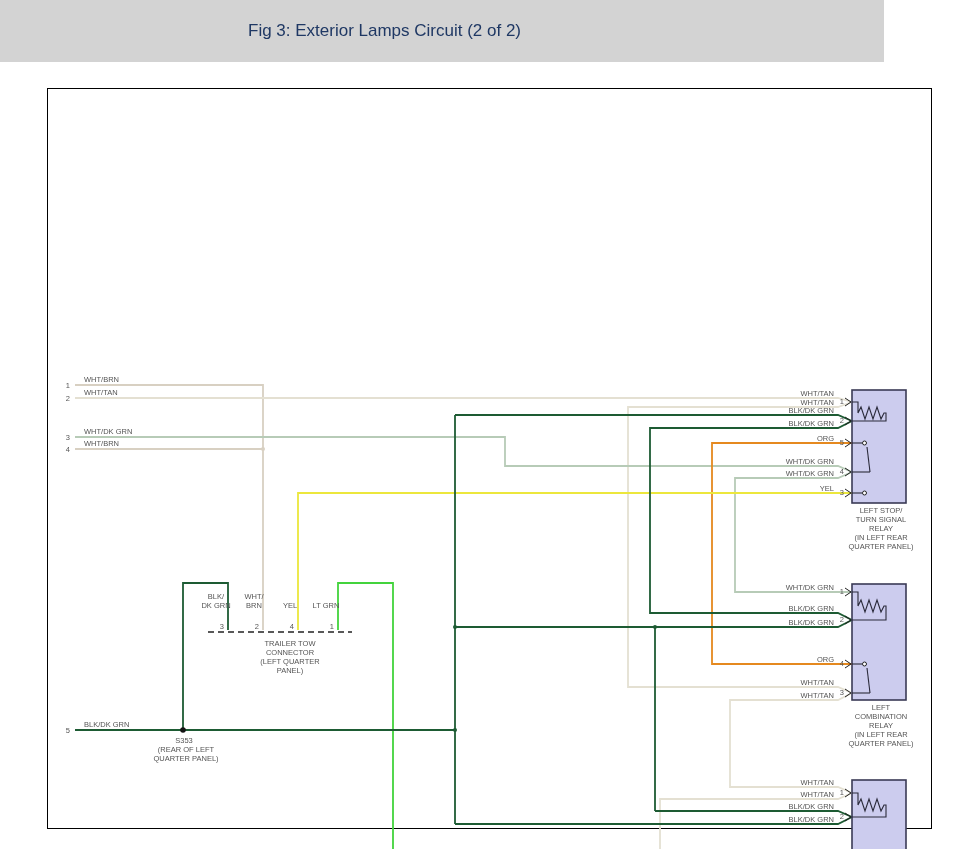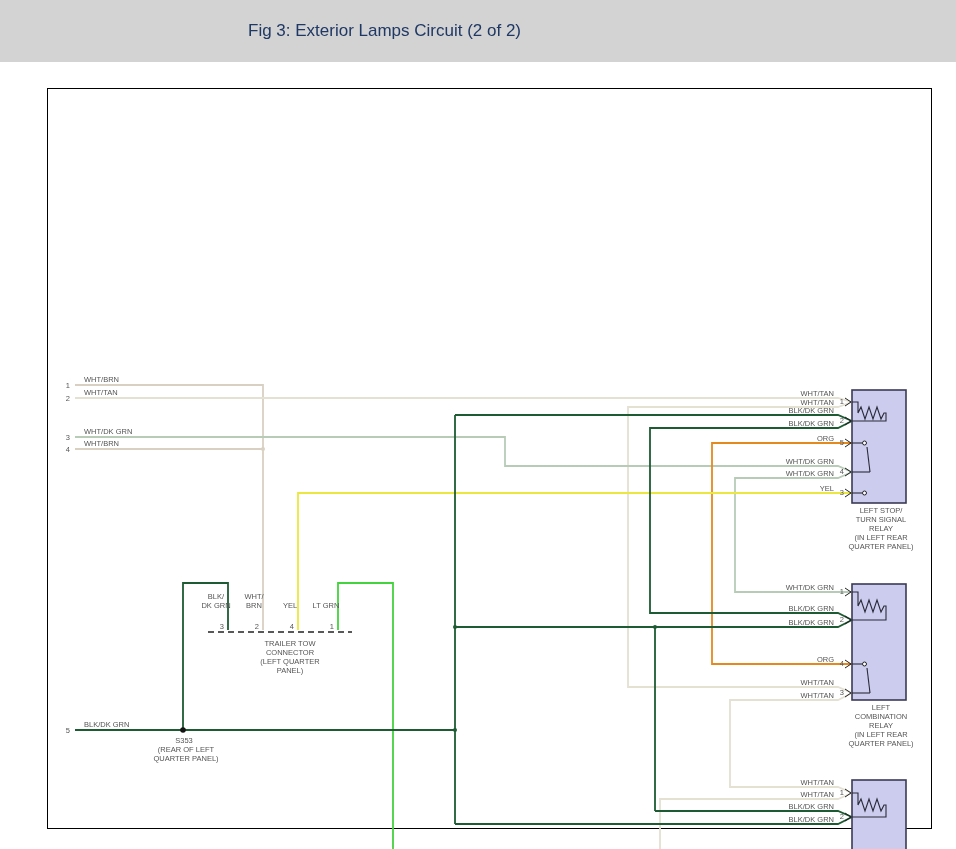--- a/index.html
+++ b/index.html
@@ -1,17 +1,17 @@
 <!DOCTYPE html>
 <html><head>
 <meta charset="utf-8">
 <style>
   html,body{margin:0;padding:0;background:#fff;font-family:"Liberation Sans",sans-serif;}
   .page{position:relative;width:956px;height:849px;overflow:hidden;background:#fff;}
-  .titlebar{position:absolute;top:0;left:0;width:956px;height:62px;background:#d3d3d3;z-index:2;}
+  .titlebar{position:absolute;top:0;left:0;width:884px;height:62px;background:#d3d3d3;z-index:2;}
   .title{position:absolute;left:248px;top:50%;transform:translateY(-50%);font-size:17px;color:#1f3864;white-space:nowrap;}
   .diagram-svg{position:absolute;top:0;left:0;z-index:1;}
   svg text{font-family:"Liberation Sans",sans-serif;font-size:7.5px;fill:#555;}
   .tm{text-anchor:middle;}
   .te{text-anchor:end;}
   .w{fill:none;stroke-width:1.8;}
   .thin{stroke:#2a2a3a;stroke-width:1.1;fill:none;}
   .arrow{stroke:#222;stroke-width:1;fill:none;}
   .box{stroke:#3a3a55;stroke-width:1.6;}
   .canvas{fill:#fff;stroke:#000;stroke-width:1;}

